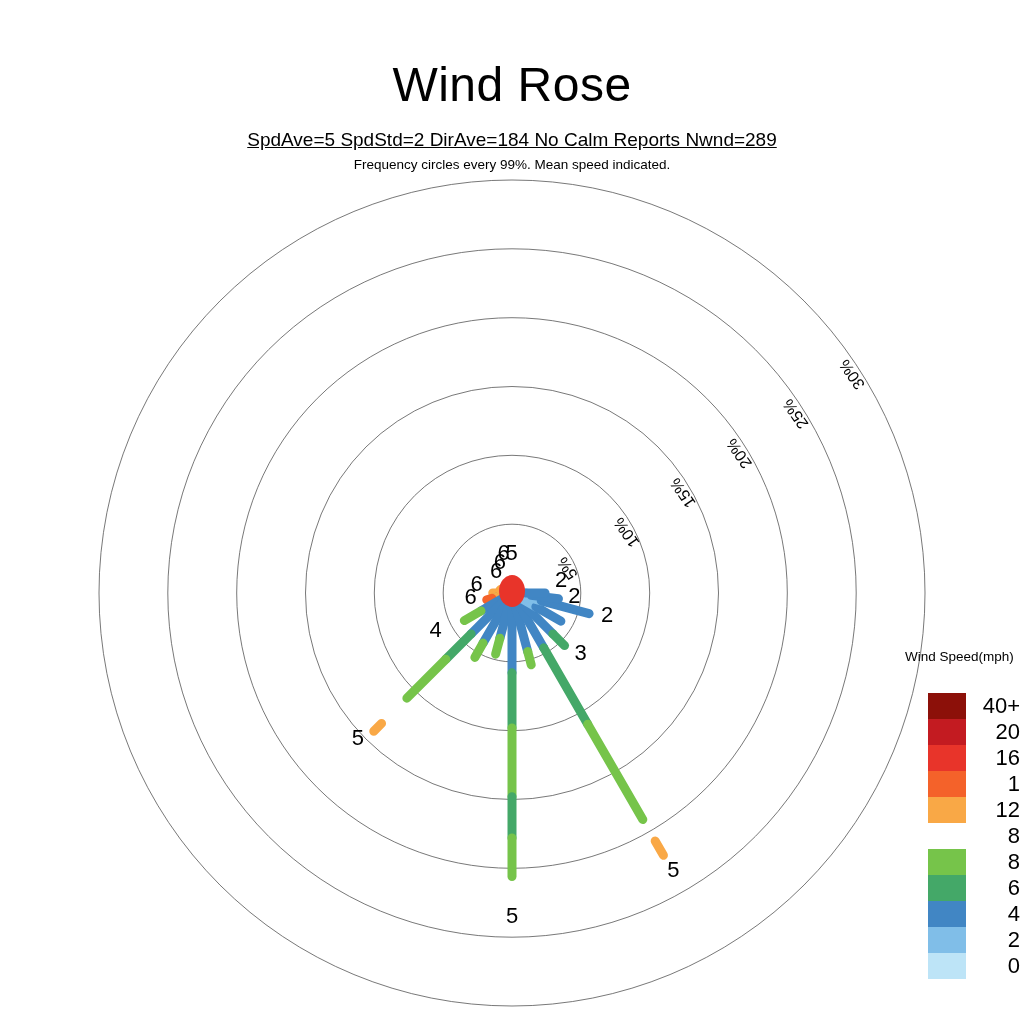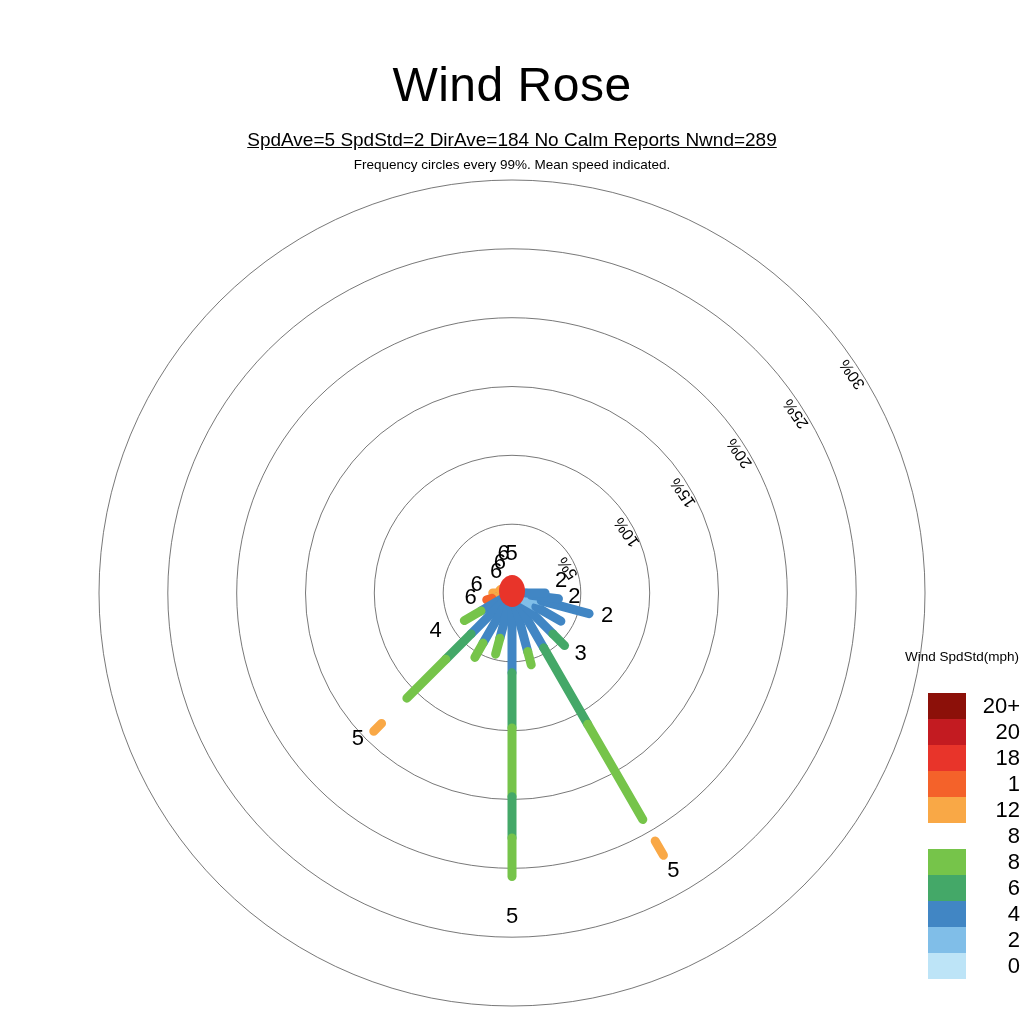--- a/index.html
+++ b/index.html
@@ -198,33 +198,33 @@
         </g>
         <g>
           <line x1="512" y1="548" x2="507.78164859989147" y2="544.4603828959928" stroke="#76c44a" stroke-width="9" stroke-linecap="round"></line>
           <line x1="507.78164859989147" y1="544.4603828959928" x2="503.563297199783" y2="540.9207657919856" stroke="#ece košice" stroke-width="9" stroke-linecap="round"></line>
           <text x="511.563297199783" y="514.9207657919856" font-size="22" text-anchor="middle">5</text>
         </g>
       </g>
       <ellipse cx="512" cy="546" rx="13" ry="16" fill="#e8342a"></ellipse>
     </svg>
 
-  <div id="legend-title">Wind SpdStd(mph)</div>
+  <div id="legend-title">Wind Speed(mph)</div>
   <div id="legend-box">
       <div class="legend-row">
         <div class="legend-swatch" style="background: rgb(140, 16, 9);"></div>
-        <div class="legend-label">20+</div>
+        <div class="legend-label">40+</div>
       </div>
       <div class="legend-row">
         <div class="legend-swatch" style="background: rgb(195, 27, 33);"></div>
         <div class="legend-label">20</div>
       </div>
       <div class="legend-row">
         <div class="legend-swatch" style="background: rgb(232, 52, 42);"></div>
-        <div class="legend-label">18</div>
+        <div class="legend-label">16</div>
       </div>
       <div class="legend-row">
         <div class="legend-swatch" style="background: rgb(244, 98, 42);"></div>
         <div class="legend-label">1</div>
       </div>
       <div class="legend-row">
         <div class="legend-swatch" style="background: rgb(249, 168, 70);"></div>
         <div class="legend-label">12</div>
       </div>
       <div class="legend-row">

